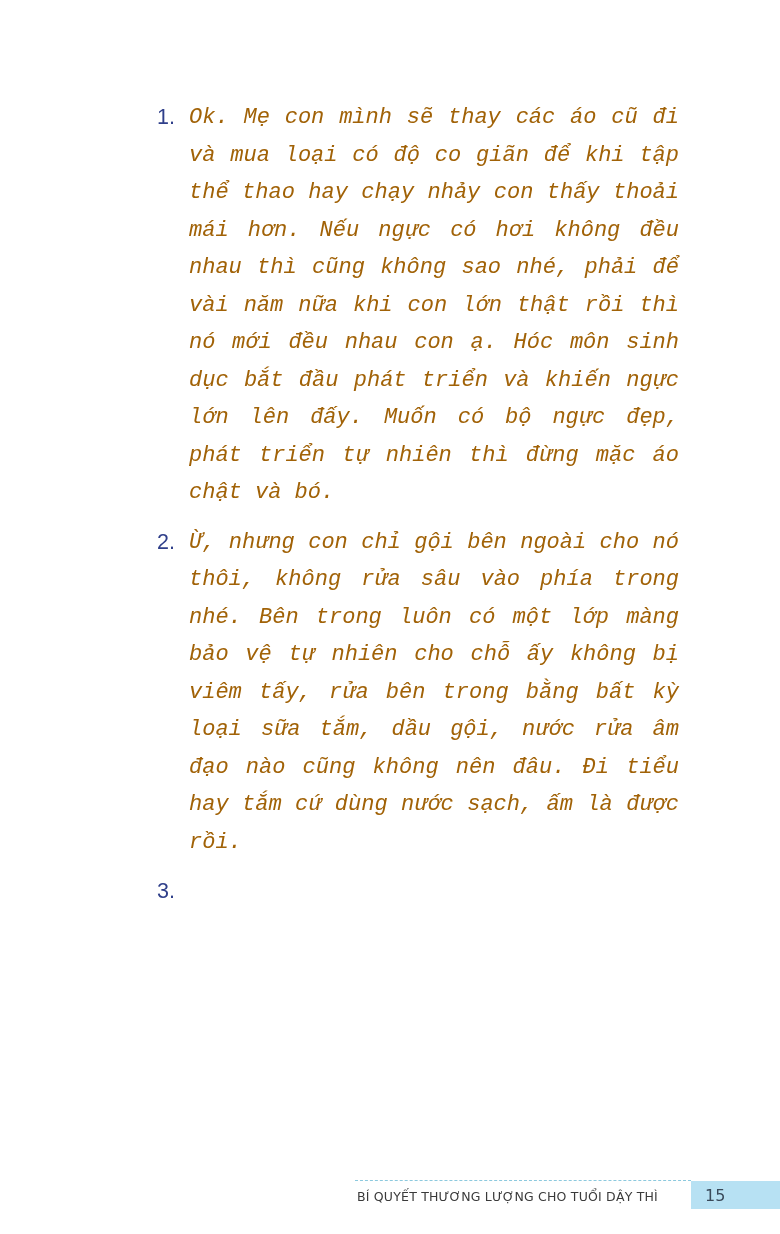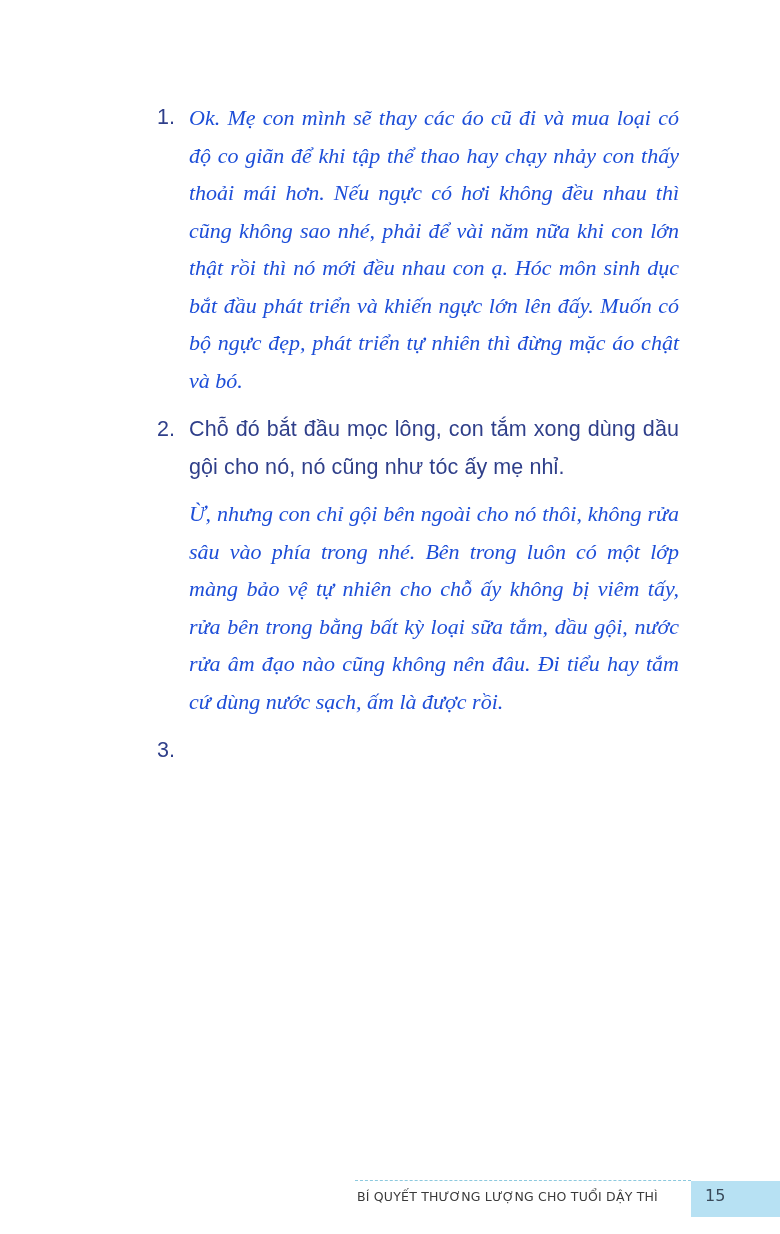--- a/index.html
+++ b/index.html
@@ -40,25 +40,25 @@
       margin: 0;
       letter-spacing: 0.1px;
     }
     .question .num {
       position: absolute;
       left: 0;
       top: 0;
     }
     .answer {
       padding-left: 32px;
-      font-family: Liberation Serif, serif;
+      font-family: Liberation Mono, monospace;
       font-style: italic;
       font-size: 22px;
       line-height: 37.5px;
-      color: #1d4ed8;
+      color: #a16207;
       text-align: justify;
       margin: 9px 0 0 0;
     }
     .qa-item + .qa-item {
       margin-top: 12px;
     }
     .footer {
       position: absolute;
       left: 355px;
       top: 1180px;
@@ -80,21 +80,21 @@
       font-size: 12.5px;
       color: #3a3a3a;
       letter-spacing: 0.2px;
       white-space: nowrap;
     }
     .page-number-band {
       position: absolute;
       left: 336px;
       top: 1px;
       width: 89px;
-      height: 36px;
+      height: 28px;
       background: #b7e1f3;
     }
     .page-number {
       position: absolute;
       left: 14px;
       top: 5px;
       font-family: "DejaVu Sans", sans-serif;
       font-size: 16px;
       color: #3a4a5a;
     }
@@ -108,21 +108,20 @@
     <div class="qa-item">
       <p class="question">
         <span class="num">1.</span>
       </p>
       <p class="answer">Ok. Mẹ con mình sẽ thay các áo cũ đi và mua loại có độ co giãn để khi tập thể thao hay chạy nhảy con thấy thoải mái hơn. Nếu ngực có hơi không đều nhau thì cũng không sao nhé, phải để vài năm nữa khi con lớn thật rồi thì nó mới đều nhau con ạ. Hóc môn sinh dục bắt đầu phát triển và khiến ngực lớn lên đấy. Muốn có bộ ngực đẹp, phát triển tự nhiên thì đừng mặc áo chật và bó.</p>
     </div>
 
     <div class="qa-item">
       <p class="question">
         <span class="num">2.</span>
-        <span>Chỗ đó bắt đầu mọc lông, con tắm xong dùng dầu gội cho nó, nó cũng như tóc ấy mẹ nhỉ.</span>
       </p>
       <p class="answer">Ừ, nhưng con chỉ gội bên ngoài cho nó thôi, không rửa sâu vào phía trong nhé. Bên trong luôn có một lớp màng bảo vệ tự nhiên cho chỗ ấy không bị viêm tấy, rửa bên trong bằng bất kỳ loại sữa tắm, dầu gội, nước rửa âm đạo nào cũng không nên đâu. Đi tiểu hay tắm cứ dùng nước sạch, ấm là được rồi.</p>
     </div>
 
     <div class="qa-item">
       <p class="question">
         <span class="num">3.</span>
       </p>
     </div>
 

